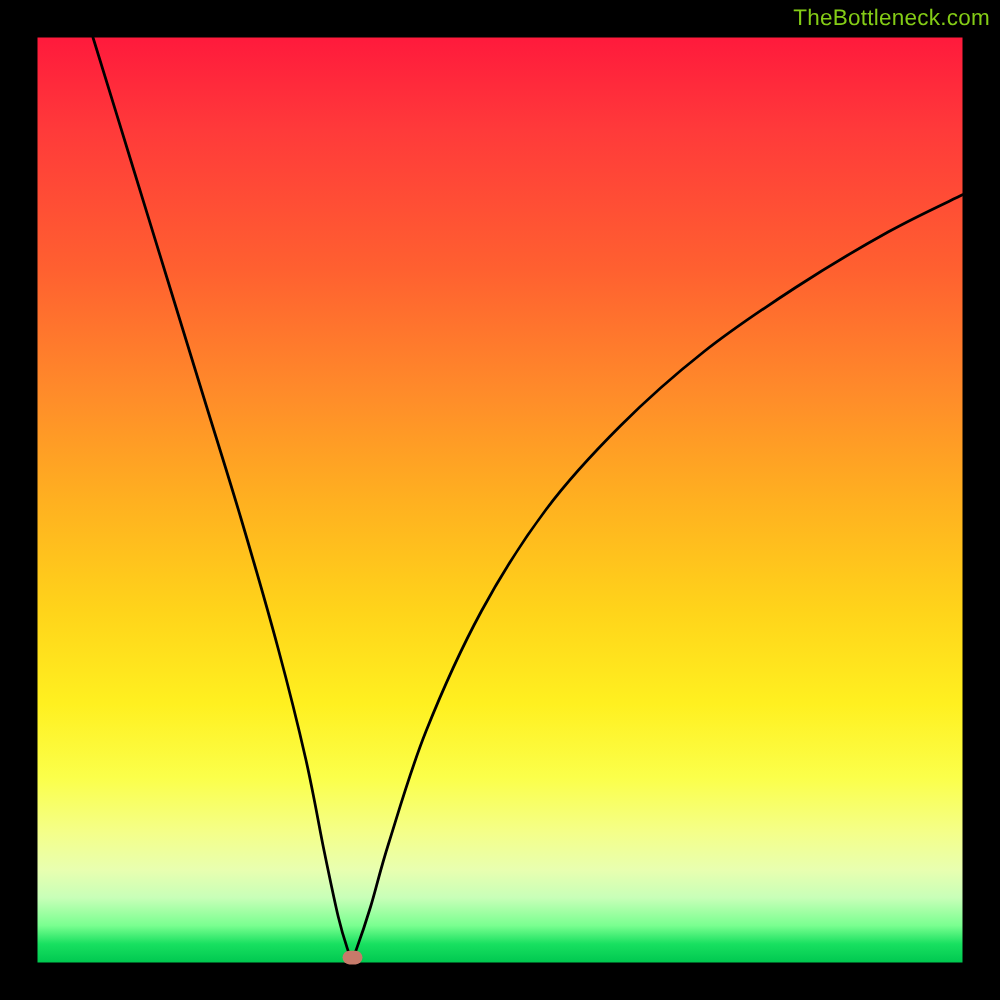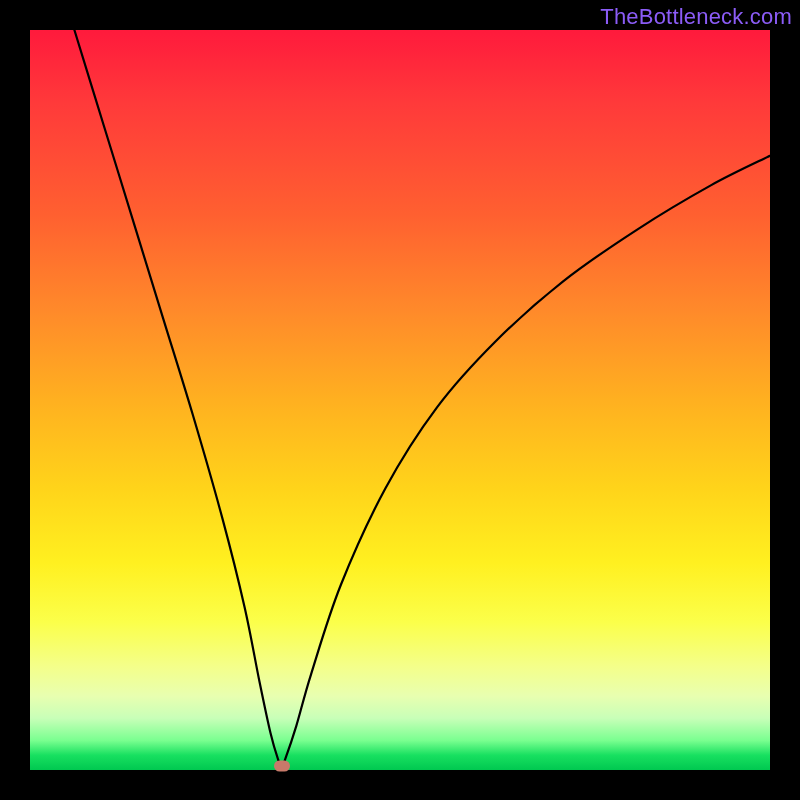--- a/index.html
+++ b/index.html
@@ -38,22 +38,22 @@
       #c8ffb8 93%,
       #7aff90 96%,
       #18e060 98%,
       #00c850 100%
     );
   }
   .watermark {
     position: absolute;
     top: 4px;
     right: 8px;
-    color: #8b5cf6;
-    font-size: 22px;
+    color: #84cc16;
+    font-size: 18px;
     font-weight: 400;
     letter-spacing: 0.2px;
     z-index: 10;
   }
   svg.curve {
     position: absolute;
     left: 0;
     top: 0;
     width: 740px;
     height: 740px;

